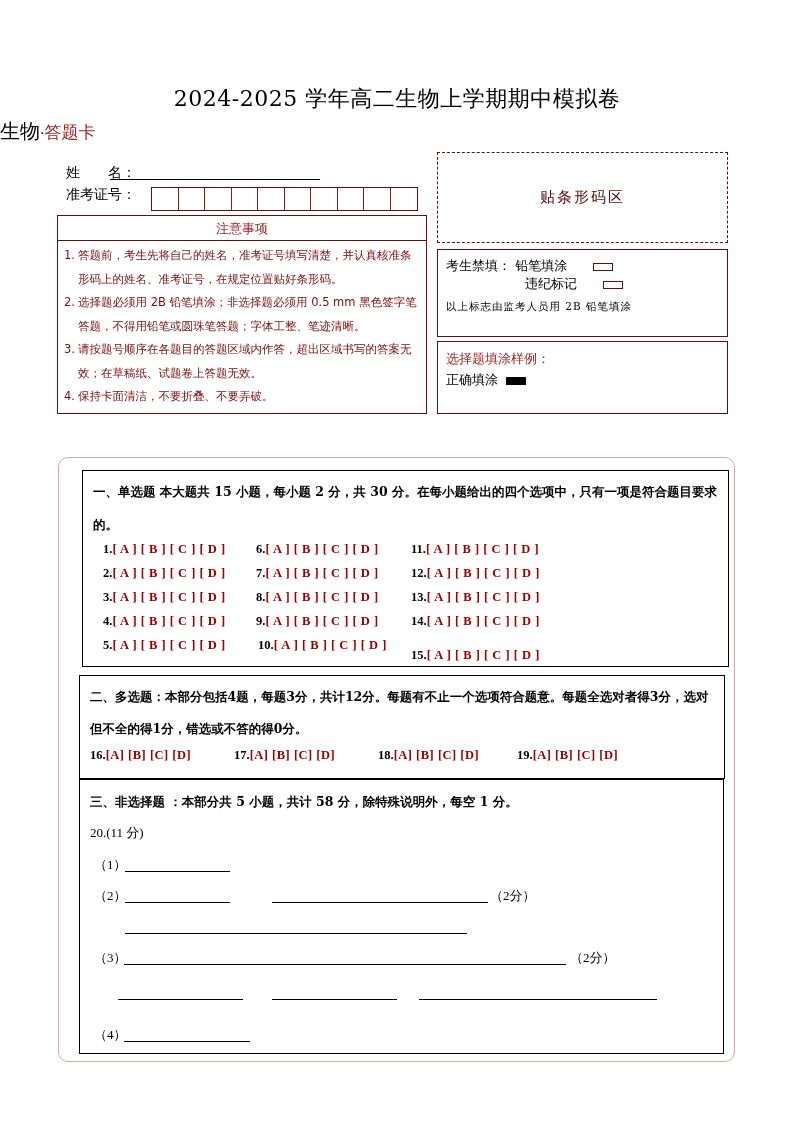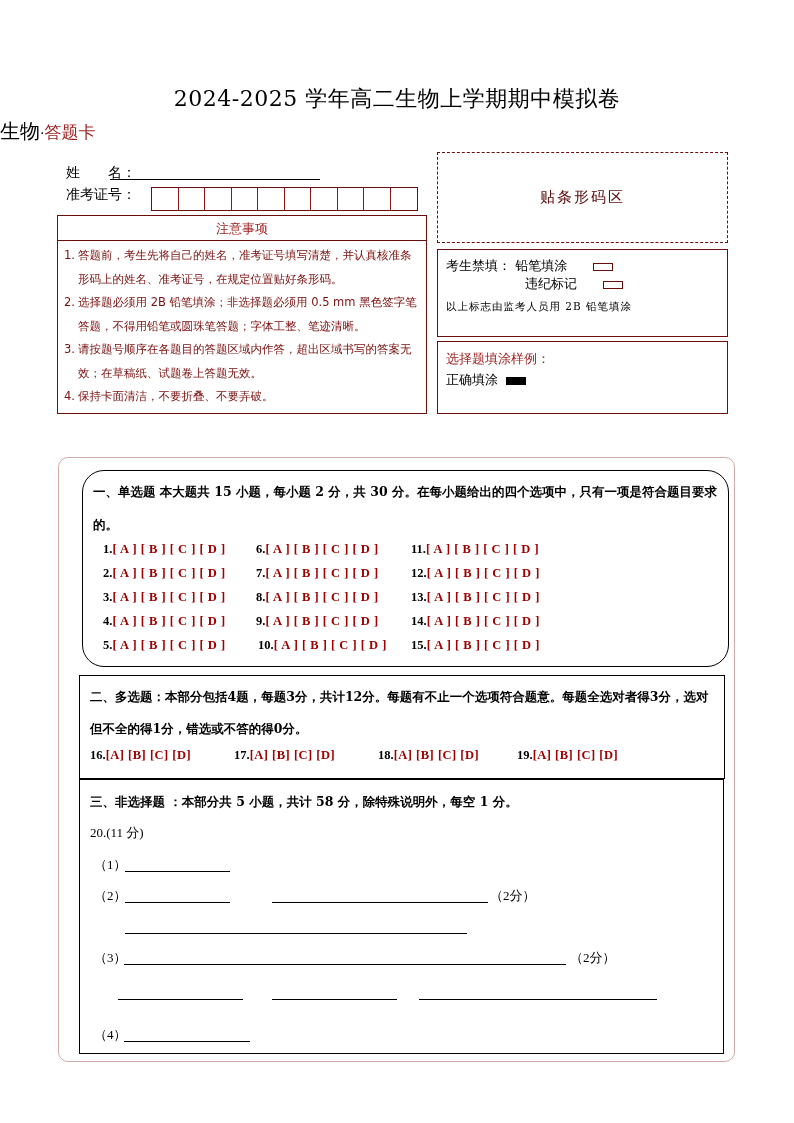--- a/index.html
+++ b/index.html
@@ -26,21 +26,21 @@
   .staff .red { color: #000000; }
   .mark-box { display: inline-block; width: 20px; height: 8px; border: 1px solid #6a0d0d; vertical-align: middle; margin-left: 22px; }
   .staff-row { line-height: 18px; }
   .staff-note { font-family: "DejaVu Serif", "Liberation Serif", serif; font-size: 10.5px; letter-spacing: 1px; margin-top: 7px; }
   .sample { left: 437px; top: 341px; width: 291px; height: 73px; border: 1px solid #6a0d0d; padding: 6px 8px; font-size: 13px; line-height: 21px; }
   .sample .red { color: #9b1c1c; }
   .filled { display: inline-block; width: 20px; height: 8px; background: #000; vertical-align: middle; margin-left: 4px; }
   .wrong { color: #8b1a1a; font-weight: bold; font-size: 11px; margin-left: 10px; }
   .outer { left: 58px; top: 457px; width: 677px; height: 605px; border: 1px solid #d4aaaa; border-radius: 10px; }
   .sec { border: 1px solid #000; background: #fff; }
-  .sec1 { left: 82px; top: 470px; width: 647px; height: 197px; border-radius: 22px; }
+  .sec1 { left: 82px; top: 470px; width: 647px; height: 197px; }
   .sec2 { left: 79px; top: 675px; width: 646px; height: 104px; }
   .sec3 { left: 79px; top: 779px; width: 645px; height: 275px; }
   .sec-head { font-family: "DejaVu Serif", "Liberation Serif", serif; font-weight: bold; font-size: 12.5px; line-height: 33px; padding: 4px 10px 0 10px; }
   .opt { position: absolute; font-family: "Liberation Serif", "DejaVu Serif", serif; font-weight: bold; font-size: 12.5px; white-space: nowrap; }
   .opt .q { color: #000; }
   .opt .c { color: #a00000; letter-spacing: 0.5px; }
   .blank { position: absolute; border-bottom: 1px solid #000; height: 0; }
   .qtext { position: absolute; font-family: "Liberation Serif", "DejaVu Serif", serif; font-size: 13px; }
 </style>
 </head>
@@ -123,21 +123,21 @@
   <div class="opt" style="left:20px;top:167px;"><span class="q">5.</span><span class="c">[ A ] [ B ] [ C ] [ D ]</span></div>
   <div class="opt" style="left:173px;top:71px;"><span class="q">6.</span><span class="c">[ A ] [ B ] [ C ] [ D ]</span></div>
   <div class="opt" style="left:173px;top:95px;"><span class="q">7.</span><span class="c">[ A ] [ B ] [ C ] [ D ]</span></div>
   <div class="opt" style="left:173px;top:119px;"><span class="q">8.</span><span class="c">[ A ] [ B ] [ C ] [ D ]</span></div>
   <div class="opt" style="left:173px;top:143px;"><span class="q">9.</span><span class="c">[ A ] [ B ] [ C ] [ D ]</span></div>
   <div class="opt" style="left:175px;top:167px;"><span class="q">10.</span><span class="c">[ A ] [ B ] [ C ] [ D ]</span></div>
   <div class="opt" style="left:328px;top:71px;"><span class="q">11.</span><span class="c">[ A ] [ B ] [ C ] [ D ]</span></div>
   <div class="opt" style="left:328px;top:95px;"><span class="q">12.</span><span class="c">[ A ] [ B ] [ C ] [ D ]</span></div>
   <div class="opt" style="left:328px;top:119px;"><span class="q">13.</span><span class="c">[ A ] [ B ] [ C ] [ D ]</span></div>
   <div class="opt" style="left:328px;top:143px;"><span class="q">14.</span><span class="c">[ A ] [ B ] [ C ] [ D ]</span></div>
-  <div class="opt" style="left:328px;top:167px;"><span class="q">15.</span><span class="c">[ A ] [ B ] [ C ] [ D ]</span></div>
+  <div class="opt" style="left:328px;top:177px;"><span class="q">15.</span><span class="c">[ A ] [ B ] [ C ] [ D ]</span></div>
 </div>
 
 <div class="abs sec sec2">
   <div class="sec-head" style="line-height:32px;padding-top:5px;">二、多选题：本部分包括4题，每题3分，共计12分。每题有不止一个选项符合题意。每题全选对者得3分，选对但不全的得1分，错选或不答的得0分。</div>
   <div class="opt" style="left:10px;top:72px;"><span class="q">16.</span><span class="c">[A] [B] [C] [D]</span></div>
   <div class="opt" style="left:154px;top:72px;"><span class="q">17.</span><span class="c">[A] [B] [C] [D]</span></div>
   <div class="opt" style="left:298px;top:72px;"><span class="q">18.</span><span class="c">[A] [B] [C] [D]</span></div>
   <div class="opt" style="left:437px;top:72px;"><span class="q">19.</span><span class="c">[A] [B] [C] [D]</span></div>
 </div>
 

